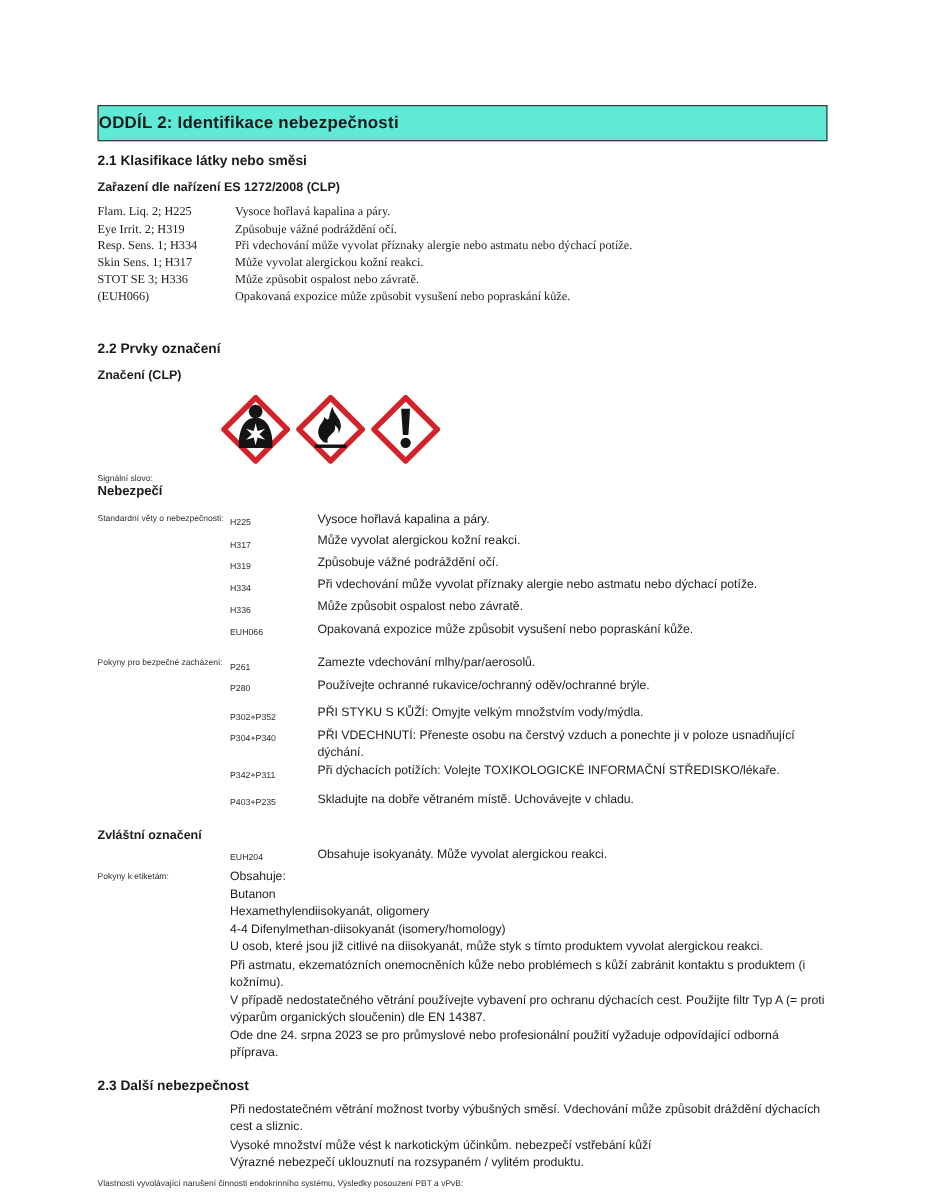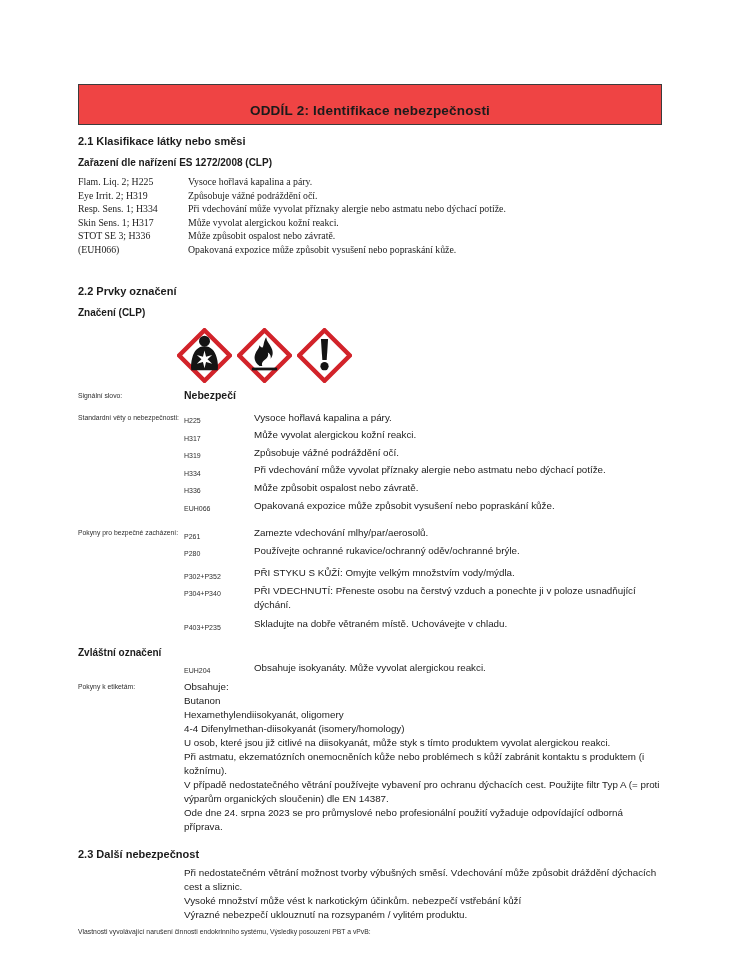--- a/index.html
+++ b/index.html
@@ -7,23 +7,23 @@
     width:740px; height:958px;
     font-family:"Liberation Sans", sans-serif;
     color:#1b1b1b;
     -webkit-font-smoothing:antialiased;
   }
   .page { position:relative; width:740px; height:958px; background:#fff; overflow:hidden; }
 
   .title-box {
     margin:84px 78px 0 78px;
     border:1.5px solid #3c3c3c;
-    text-align:center;
-    padding:16px 0 5px 0;
-    background:#ef4444;
+    text-align:left;
+    padding:4px 0 5px 0;
+    background:#5eead4;
   }
   .title-text { font-weight:bold; font-size:13.5px; letter-spacing:.2px; }
 
   .content { margin:0 78px; width:584px; }
 
   .h-sec { font-size:11px; font-weight:bold; margin:10px 0 0 0; }
   .h-sub { font-size:10px; font-weight:bold; margin:10px 0 0 0; }
 
   .cls-table { margin-top:7px; }
   .cls-row { display:flex; line-height:13.6px; font-size:9.8px;font-family:Liberation Serif, serif; }
@@ -40,21 +40,21 @@
     white-space:nowrap; overflow:visible;
     padding-top:3px;
   }
   .block-body { flex:1; min-width:0; }
 
   .stmt-row { display:flex; line-height:14.2px; }
   .stmt-code { width:70px; flex:none; font-size:7px; color:#2e2e2e; padding-top:3.4px; }
   .stmt-text { flex:1; font-size:9.8px; }
   .gap { margin-top:5px; }
 
-  .signal-row { margin-top:6px; }
+  .signal-row { margin-top:6px;flex-direction:column; }
   .signal-value { font-size:10.5px; font-weight:bold; padding-top:0; }
 
   .line { font-size:9.8px; line-height:14.1px; }
 
   .para { margin:6px 0 0 106px; font-size:9.8px; line-height:14.2px; }
   .para:first-of-type { margin-top:7px; }
   .footnote { margin-top:6px; font-size:6.8px; color:#2e2e2e; }
 </style>
 </head>
 <body>
@@ -168,20 +168,24 @@
           <span class="stmt-code">P280</span>
           <span class="stmt-text">Používejte ochranné rukavice/ochranný oděv/ochranné brýle.</span>
         </div>
         <div class="stmt-row gap">
           <span class="stmt-code">P302+P352</span>
           <span class="stmt-text">PŘI STYKU S KŮŽÍ: Omyjte velkým množstvím vody/mýdla.</span>
         </div>
         <div class="stmt-row">
           <span class="stmt-code">P304+P340</span>
           <span class="stmt-text">PŘI VDECHNUTÍ: Přeneste osobu na čerstvý vzduch a ponechte ji v poloze usnadňující dýchání.</span>
+        </div>
+        <div class="stmt-row">
+          <span class="stmt-code">P342+P311</span>
+          <span class="stmt-text">Při dýchacích potížích: Volejte TOXIKOLOGICKÉ INFORMAČNÍ STŘEDISKO/lékaře.</span>
         </div>
         <div class="stmt-row gap">
           <span class="stmt-code">P403+P235</span>
           <span class="stmt-text">Skladujte na dobře větraném místě. Uchovávejte v chladu.</span>
         </div>
       </div>
     </div>
 
     <div class="h-sub" style="margin-top:12px;">Zvláštní označení</div>
     <div class="block" style="margin-top:3px;">

